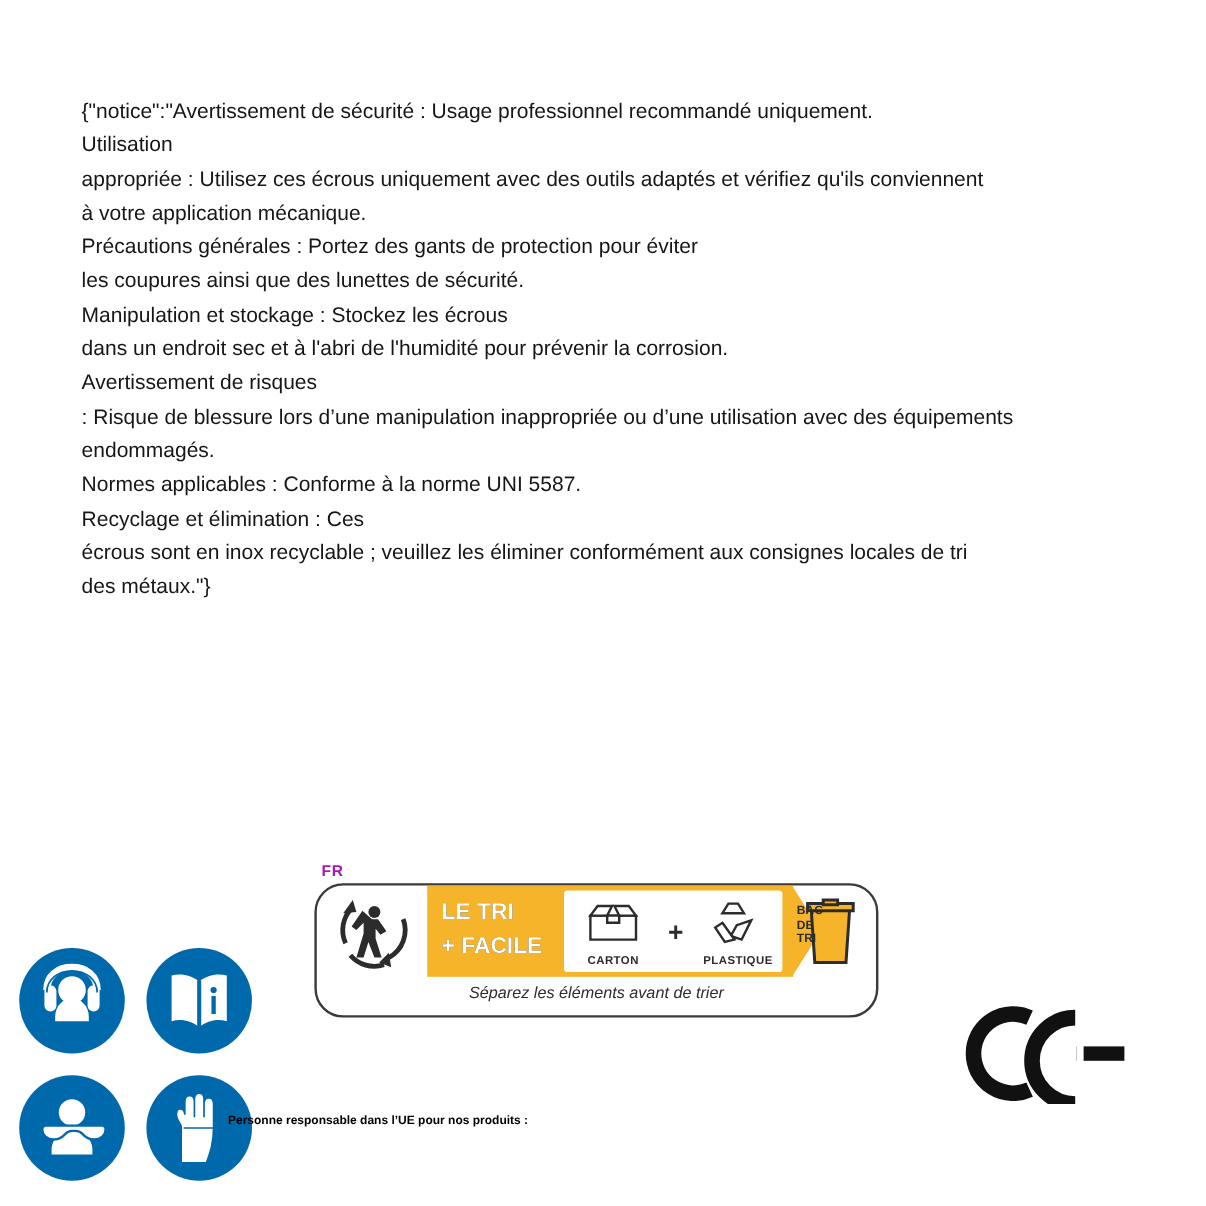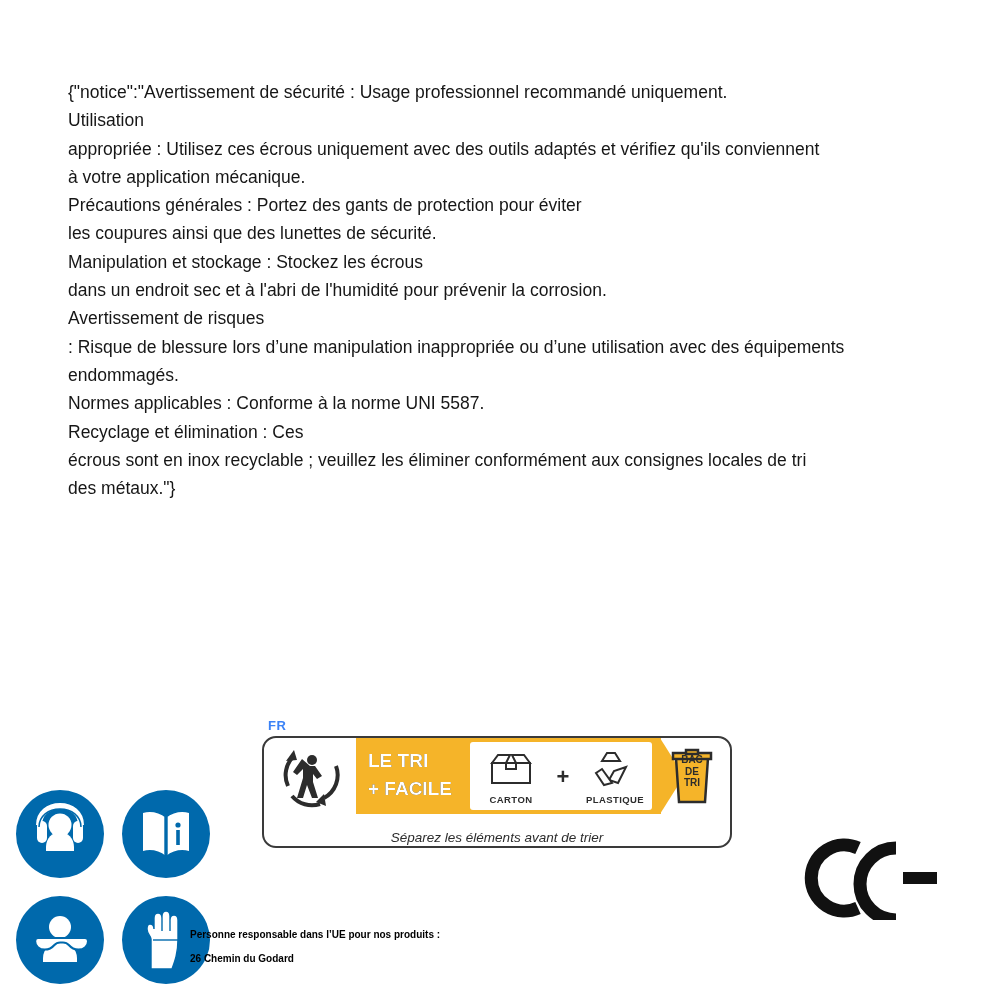--- a/index.html
+++ b/index.html
@@ -72,31 +72,31 @@
     top: 718px;
     width: 472px;
     height: 130px;
   }
   .tri-fr {
     position: absolute;
     left: 6px;
     top: 0;
     font-size: 13px;
     font-weight: bold;
-    color: #3b82f6;
+    color: #a21caf;
     letter-spacing: 0.5px;
   }
   .tri-box {
     position: absolute;
     left: 0;
     top: 18px;
     width: 470px;
     height: 112px;
     border: 2.5px solid #3a3a3a;
-    border-radius: 14px;
+    border-radius: 24px;
     background: #ffffff;
     overflow: hidden;
     box-sizing: border-box;
   }
   .tri-yellow {
     position: absolute;
     left: 92px;
     top: 0;
     width: 305px;
     height: 76px;
@@ -168,35 +168,35 @@
     font-weight: bold;
     color: #2c2c2c;
     line-height: 1;
   }
   .tri-bac {
     position: absolute;
     left: 400px;
     top: 8px;
     width: 56px;
     height: 62px;
-    text-align: center;
+    text-align: left;
   }
   .tri-bac .bac-text {
     position: absolute;
     left: 0; top: 8px;
     width: 56px;
     font-size: 10px;
     font-weight: bold;
     line-height: 11.5px;
     color: #2c2c2c;
   }
   .tri-sep {
     position: absolute;
     left: 0;
-    top: 92px;
+    top: 82px;
     width: 466px;
     text-align: center;
     font-size: 13.5px;
     font-style: italic;
     color: #2c2c2c;
   }
 
   
   .resp-block {
     position: absolute;
@@ -340,21 +340,20 @@
 DE
 TRI</div>
       </div>
 
       <div class="tri-sep">Séparez les éléments avant de trier</div>
     </div>
   </div>
 
   <div class="resp-block">
     <div><span>Personne responsable dans l’</span><span>UE</span><span> pour nos produits :</span></div>
-    <div>26 Chemin du Godard</div>
   </div>
 
   <div class="ce-mark">
     <svg width="160" height="84" viewBox="0 0 160 84" aria-hidden="true">
       <path d="M58 12a33 33 0 1 0 0 60" stroke="#111111" stroke-width="13" fill="none"></path>
       <path d="M76 6a33 33 0 1 0 0 72" stroke="#111111" stroke-width="13" fill="none" transform="translate(20,6)"></path>
       <rect x="97" y="36" width="40" height="12" fill="#111111"></rect>
       <rect x="97" y="6" width="6" height="72" fill="#ffffff"></rect>
     </svg>
   </div>

